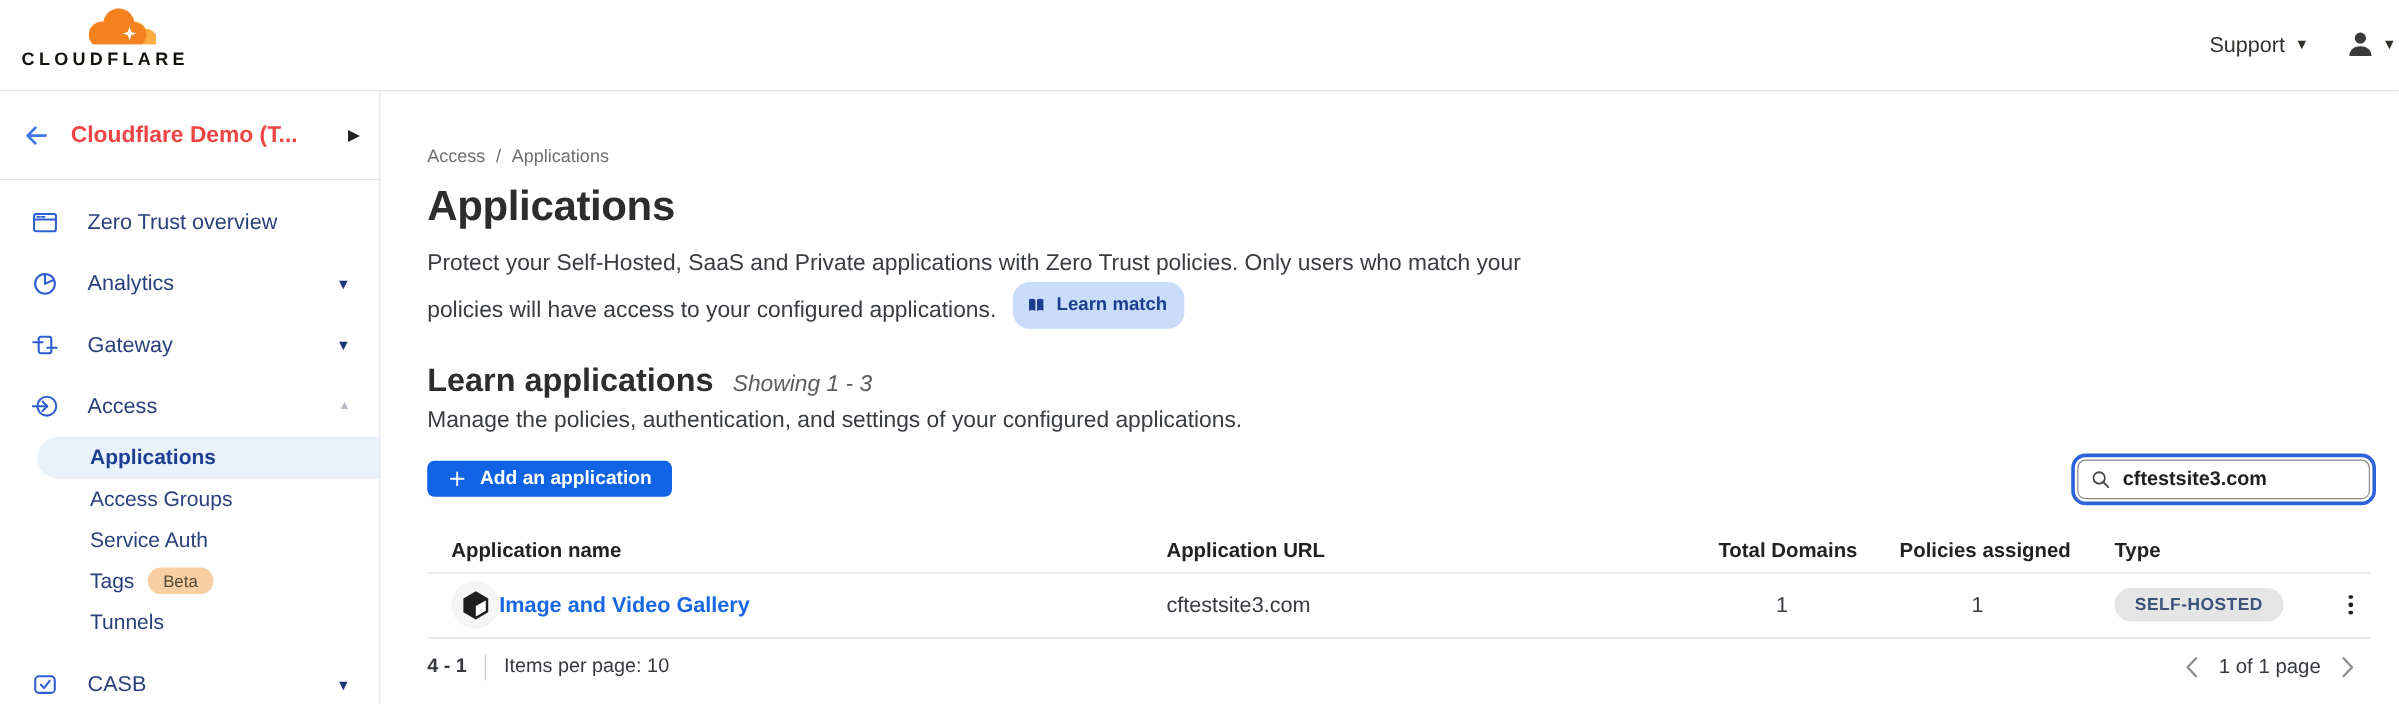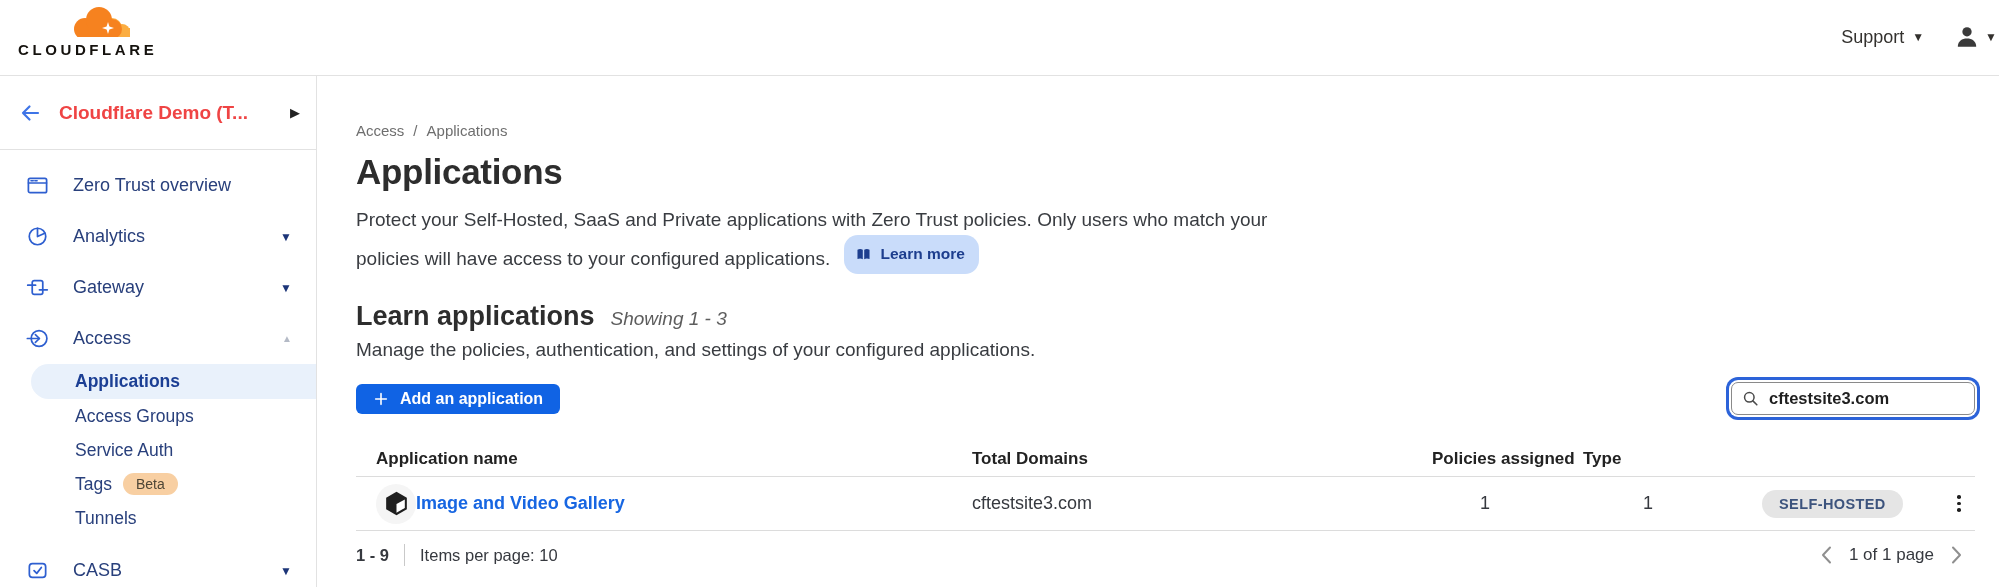--- a/index.html
+++ b/index.html
@@ -207,21 +207,21 @@
     </div>
 
     <h1>Applications</h1>
 
     <p class="desc"><span>Protect your Self-Hosted, SaaS and Private applications with Zero Trust policies. Only users who match your policies will have access to your configured applications.</span>
       <span class="learn-pill">
         <svg width="17" height="17" viewBox="0 0 24 24">
           <path d="M3.5 5.2 C6 3.8 8.8 3.8 11 5.4 V18.6 C8.8 17.2 6 17.2 3.5 18.4 Z" fill="#1d3e8e"></path>
           <path d="M20.5 5.2 C18 3.8 15.2 3.8 13 5.4 V18.6 C15.2 17.2 18 17.2 20.5 18.4 Z" fill="#1d3e8e"></path>
         </svg>
-        <span>Learn more</span>
+        <span>Learn match</span>
       </span>
     </p>
 
     <div class="section-head">
       <h2>Learn applications</h2>
       <span class="showing">Showing 1 - 3</span>
     </div>
     <p class="subtext">Manage the policies, authentication, and settings of your configured applications.</p>
 
     <div class="toolbar">
@@ -236,20 +236,21 @@
           <circle cx="10.5" cy="10.5" r="6" stroke="#4a4a4a" stroke-width="1.9" fill="none"></circle>
           <path d="M15 15 L20 20" stroke="#4a4a4a" stroke-width="1.9" stroke-linecap="round"></path>
         </svg>
         <input class="search-input" type="text" value="cftestsite3.com" style="">
       </div>
     </div>
 
     <div class="table">
       <div class="thead">
         <div>Application name</div>
+        <div>Application URL</div>
         <div>Total Domains</div>
         <div>Policies assigned</div>
         <div>Type</div>
         <div></div>
       </div>
 
       <div class="trow">
         <div class="name-cell">
           <span class="cube-wrap">
             <svg width="27" height="27" viewBox="0 0 24 24">
@@ -266,21 +267,21 @@
         <div class="kebab">
             <i></i>
             <i></i>
             <i></i>
           </div>
       </div>
     </div>
 
     <div class="tfoot">
       <div class="tfoot-left">
-        <span class="range">1 - 9</span>
+        <span class="range">4 - 1</span>
         <span class="vdiv"></span>
         <span>Items per page: 10</span>
       </div>
       <div class="tfoot-right">
         <span class="pg-btn">
           <svg width="13" height="20" viewBox="0 0 12 20">
             <path d="M9.5 2.5 L2.5 10 L9.5 17.5" stroke="#8f8f8f" stroke-width="2" fill="none" stroke-linecap="round" stroke-linejoin="round"></path>
           </svg>
         </span>
         <span>1 of 1 page</span>

